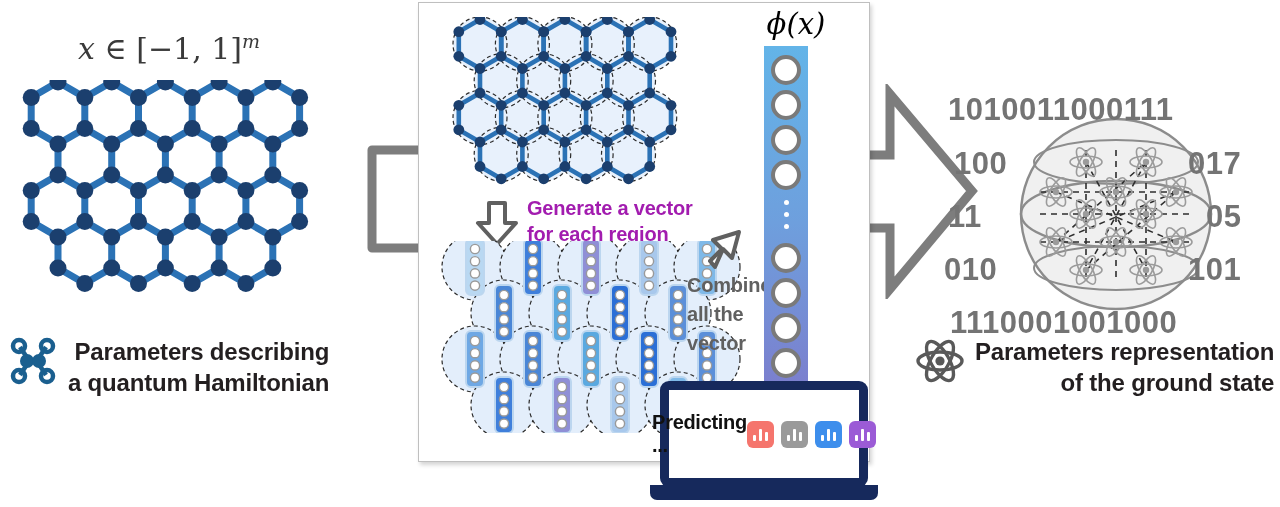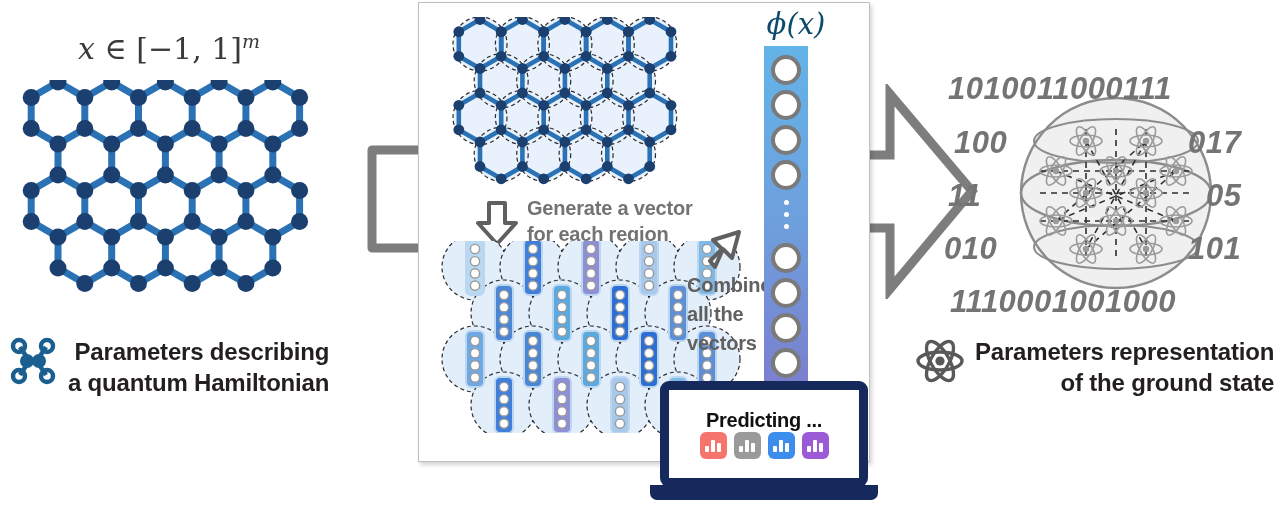--- a/index.html
+++ b/index.html
@@ -18,42 +18,42 @@
   #left-lattice{left:18px;top:80px;width:350px;height:240px;}
 
   #left-caption{left:8px;top:336px;width:390px;display:flex;align-items:flex-start;gap:10px;}
   .cap-text{font-size:24px;font-weight:700;color:#231f20;line-height:1.30;letter-spacing:-0.2px;text-align:right;}
 
   
   #panel{left:418px;top:2px;width:450px;height:458px;background:#fff;
          border:1.5px solid #bfbfbf;box-shadow:2px 3px 4px rgba(0,0,0,.17);}
   #top-lattice{left:30px;top:14px;width:280px;height:190px;}
   #gen-arrow{left:56px;top:196px;width:44px;height:48px;}
-  #gen-text{left:108px;top:192px;font-size:20px;font-weight:700;color:#737373;
+  #gen-text{left:108px;top:192px;font-size:20px;font-weight:700;color:#a21caf;
             line-height:1.30;letter-spacing:-0.2px;}
   #vec-lattice{left:22px;top:238px;width:300px;height:192px;}
   #comb-arrow{left:282px;top:222px;width:44px;height:46px;}
   #comb-text{left:268px;top:268px;font-size:20px;font-weight:700;color:#606060;
              line-height:1.45;letter-spacing:-0.2px;}
   #phi-label{left:322px;top:4px;width:110px;text-align:center;
-    font-family:"DejaVu Serif",serif;font-style:italic;font-size:29px;color:#0c4a6e;}
+    font-family:"DejaVu Serif",serif;font-style:italic;font-size:29px;color:#000000;}
   #phi-col{left:345px;top:43px;width:44px;height:340px;
     background:linear-gradient(180deg,#63b4e8 0%,#6e9fdd 52%,#7b7fce 100%);}
   .phi-circ{width:30px;height:30px;border-radius:50%;background:#fff;
             border:4px solid #7a7a7a;margin:5px auto 0;box-sizing:border-box;}
   .phi-circ.first{margin-top:9px;}
   #phi-dots{height:48px;display:flex;flex-direction:column;align-items:center;
             justify-content:center;gap:7px;}
   #phi-dots i{display:block;width:5px;height:5px;border-radius:50%;background:#fff;}
 
   
   #laptop{left:650px;top:381px;width:228px;height:122px;}
 
   
-  #right-block{left:940px;top:71px;width:330px;height:240px;font-style:italic;}
+  #right-block{left:940px;top:92px;width:330px;height:240px;}
   .bin-row{position:absolute;font-size:31px;font-weight:700;color:#747474;
            letter-spacing:0.5px;white-space:nowrap;}
   #right-caption{left:915px;top:336px;width:370px;display:flex;align-items:flex-start;gap:10px;}
 
   
   #arrow-left{left:356px;top:140px;width:70px;height:118px;}
   #arrow-right{left:858px;top:84px;width:122px;height:215px;}
 </style>
 </head>
 <body>
@@ -566,21 +566,21 @@
         </g>
     </svg>
 
     <svg id="comb-arrow" class="abs" viewBox="0 0 44 46">
       <path d="M9 36 L21 24 L12 15 L38 7 L31 33 L22 24 L14 42 Z" fill="#ffffff" stroke="#606060" stroke-width="4" stroke-linejoin="round"></path>
     </svg>
 
     <div id="comb-text" class="abs">
       <div>Combine</div>
       <div>all the</div>
-      <div>vectors</div>
+      <div>vector</div>
     </div>
 
     <div id="phi-label" class="abs">ϕ(x)</div>
 
     <div id="phi-col" class="abs">
       <div class="phi-circ first"></div>
       <div class="phi-circ"></div>
       <div class="phi-circ"></div>
       <div class="phi-circ"></div>
       <div id="phi-dots">
@@ -592,21 +592,21 @@
       <div class="phi-circ"></div>
       <div class="phi-circ"></div>
       <div class="phi-circ"></div>
     </div>
   </div>
 
   <div id="laptop" class="abs">
     <div style="position:absolute;left:10px;top:0;width:208px;height:106px;
                 background:#16295c;border-radius:9px;box-sizing:border-box;padding:9px;">
       <div style="width:100%;height:100%;background:#fff;box-sizing:border-box;
-                  display:flex;flex-direction:column;align-items:center;justify-content:center;">
+                  display:flex;flex-direction:row;align-items:center;justify-content:center;">
         <div style="font-size:20px;font-weight:700;color:#111;letter-spacing:-0.3px;">Predicting ...</div>
         <div id="chart-icons" style="display:flex;gap:7px;">
             <div style="width: 27px; height: 27px; border-radius: 6px; display: flex; align-items: flex-end; justify-content: center; gap: 2.5px; padding-bottom: 7px; box-sizing: border-box; background: rgb(245, 117, 109);">
               <i style="display: block; width: 3.5px; height: 6px; background: rgb(255, 255, 255); border-radius: 1px;"></i>
               <i style="display: block; width: 3.5px; height: 12px; background: rgb(255, 255, 255); border-radius: 1px;"></i>
               <i style="display: block; width: 3.5px; height: 9px; background: rgb(255, 255, 255); border-radius: 1px;"></i>
             </div>
             <div style="width: 27px; height: 27px; border-radius: 6px; display: flex; align-items: flex-end; justify-content: center; gap: 2.5px; padding-bottom: 7px; box-sizing: border-box; background: rgb(154, 154, 154);">
               <i style="display: block; width: 3.5px; height: 6px; background: rgb(255, 255, 255); border-radius: 1px;"></i>
               <i style="display: block; width: 3.5px; height: 12px; background: rgb(255, 255, 255); border-radius: 1px;"></i>

